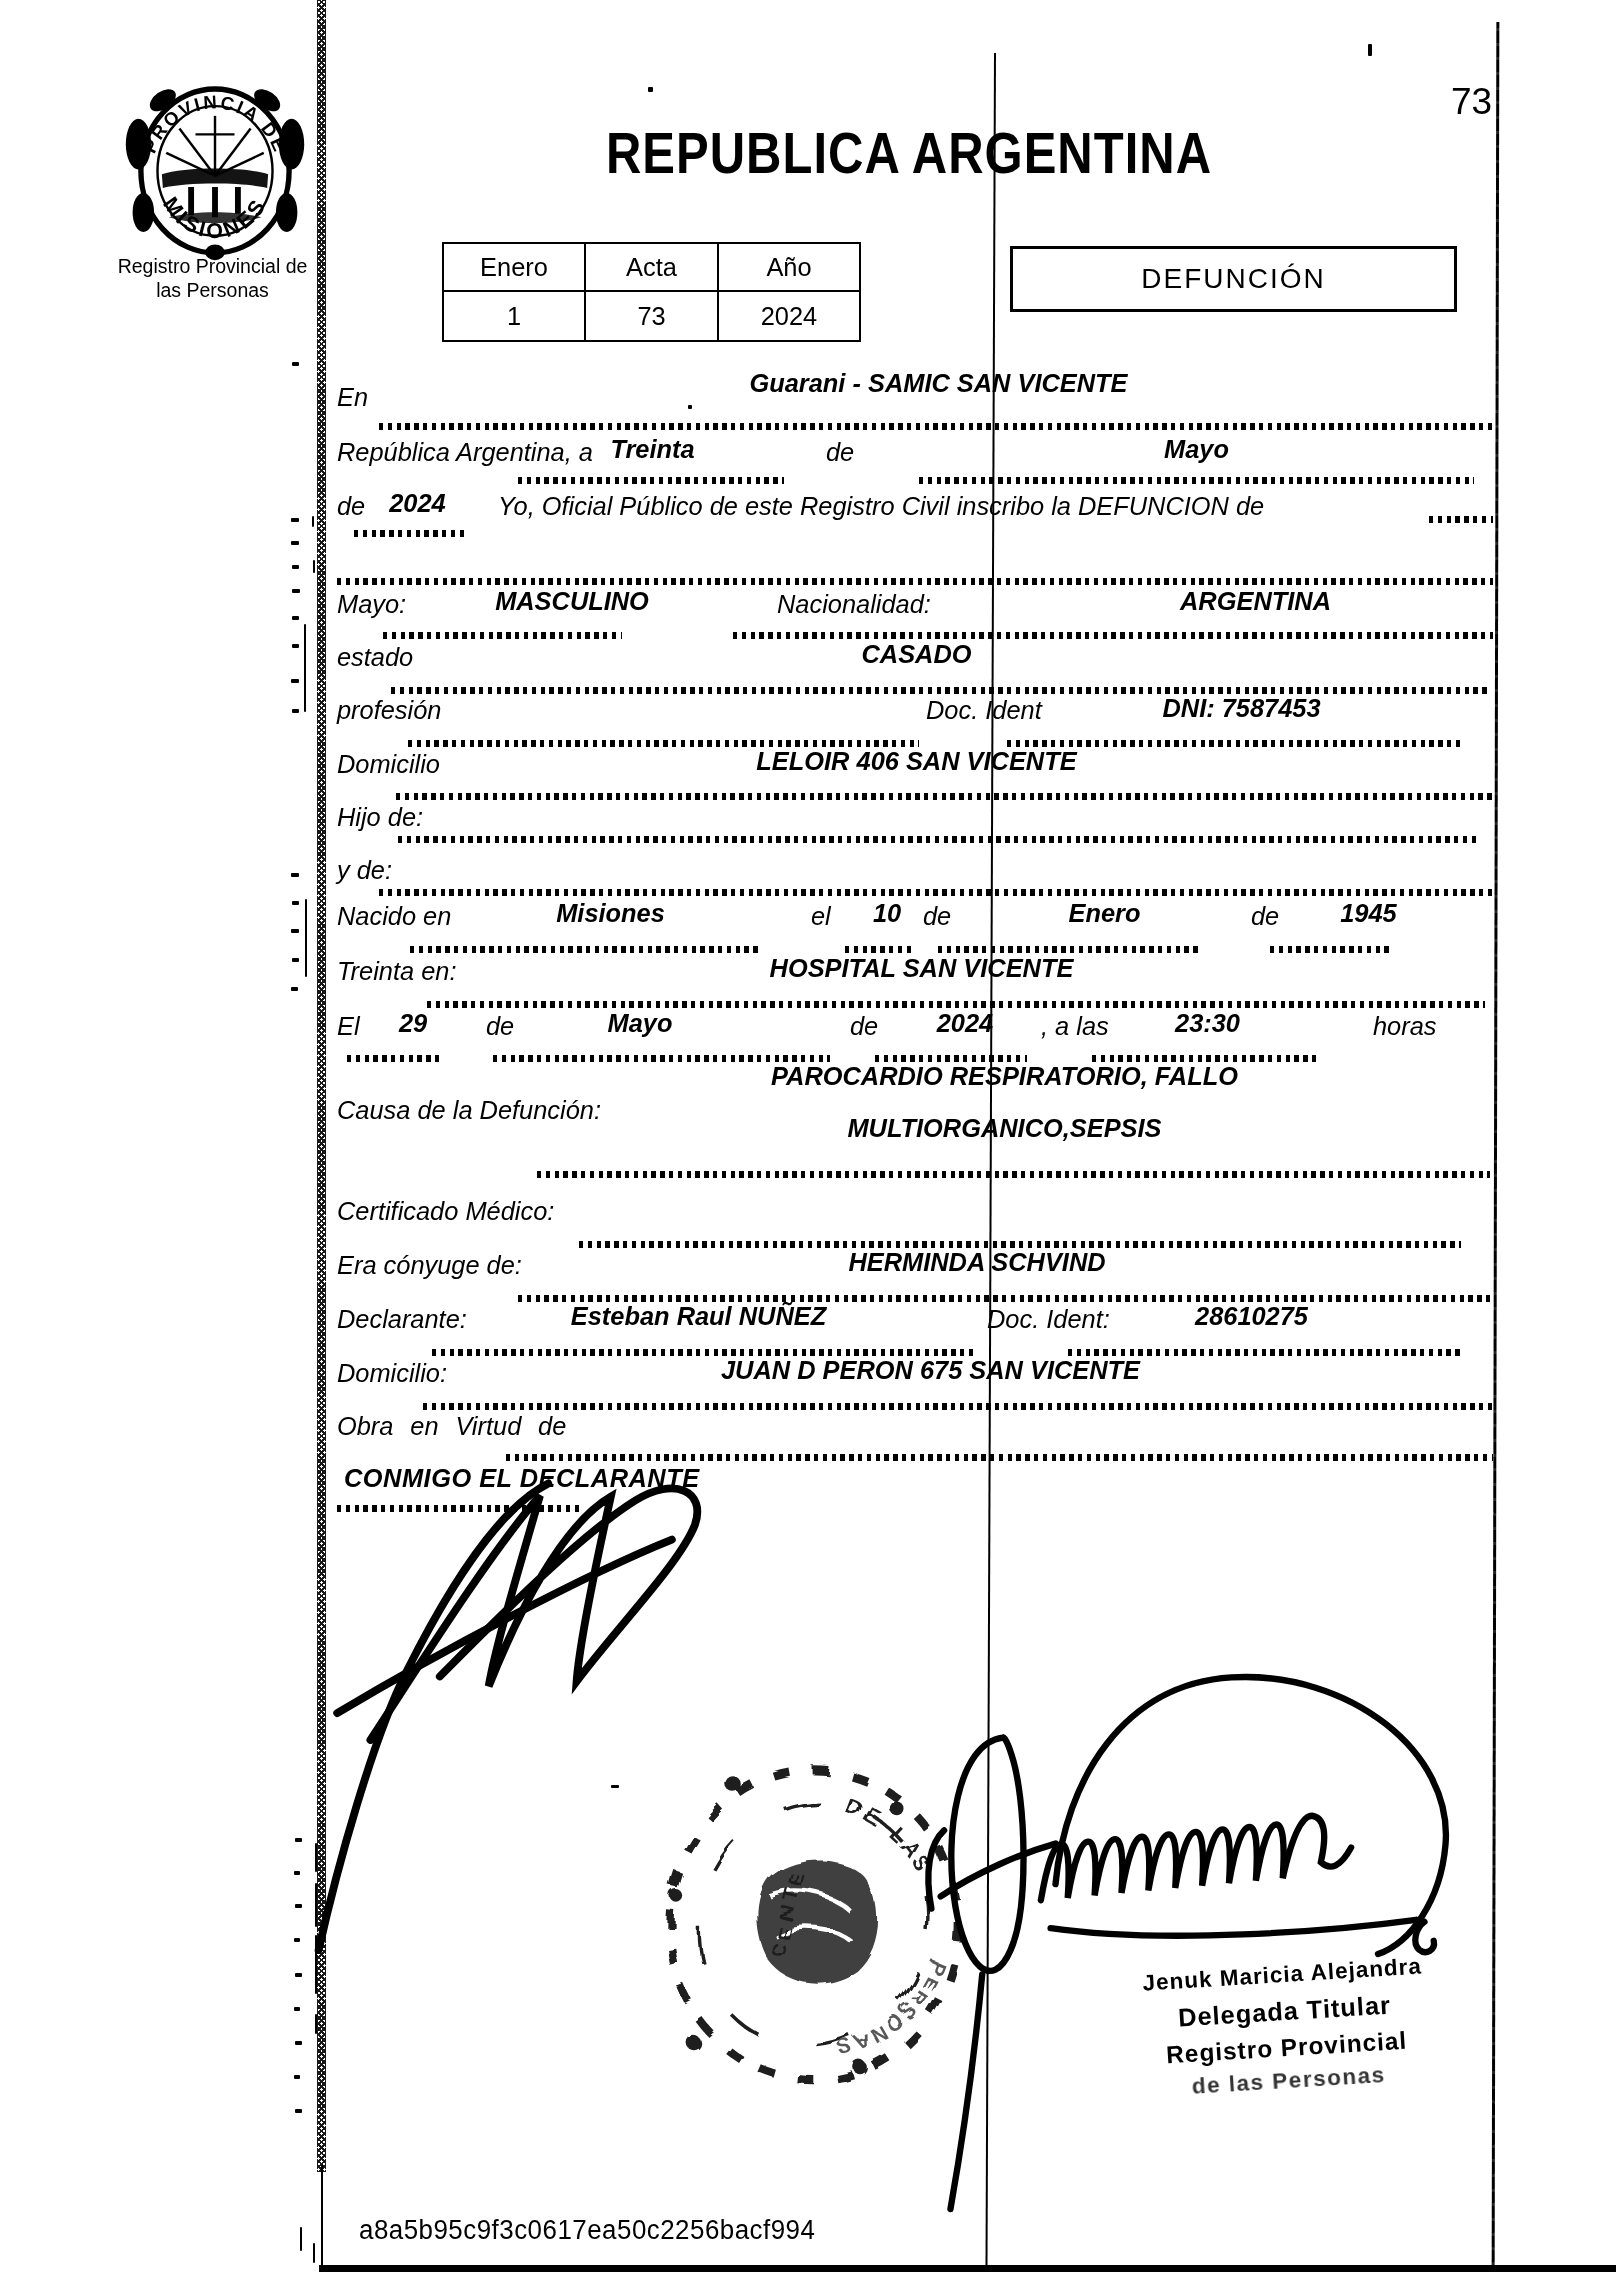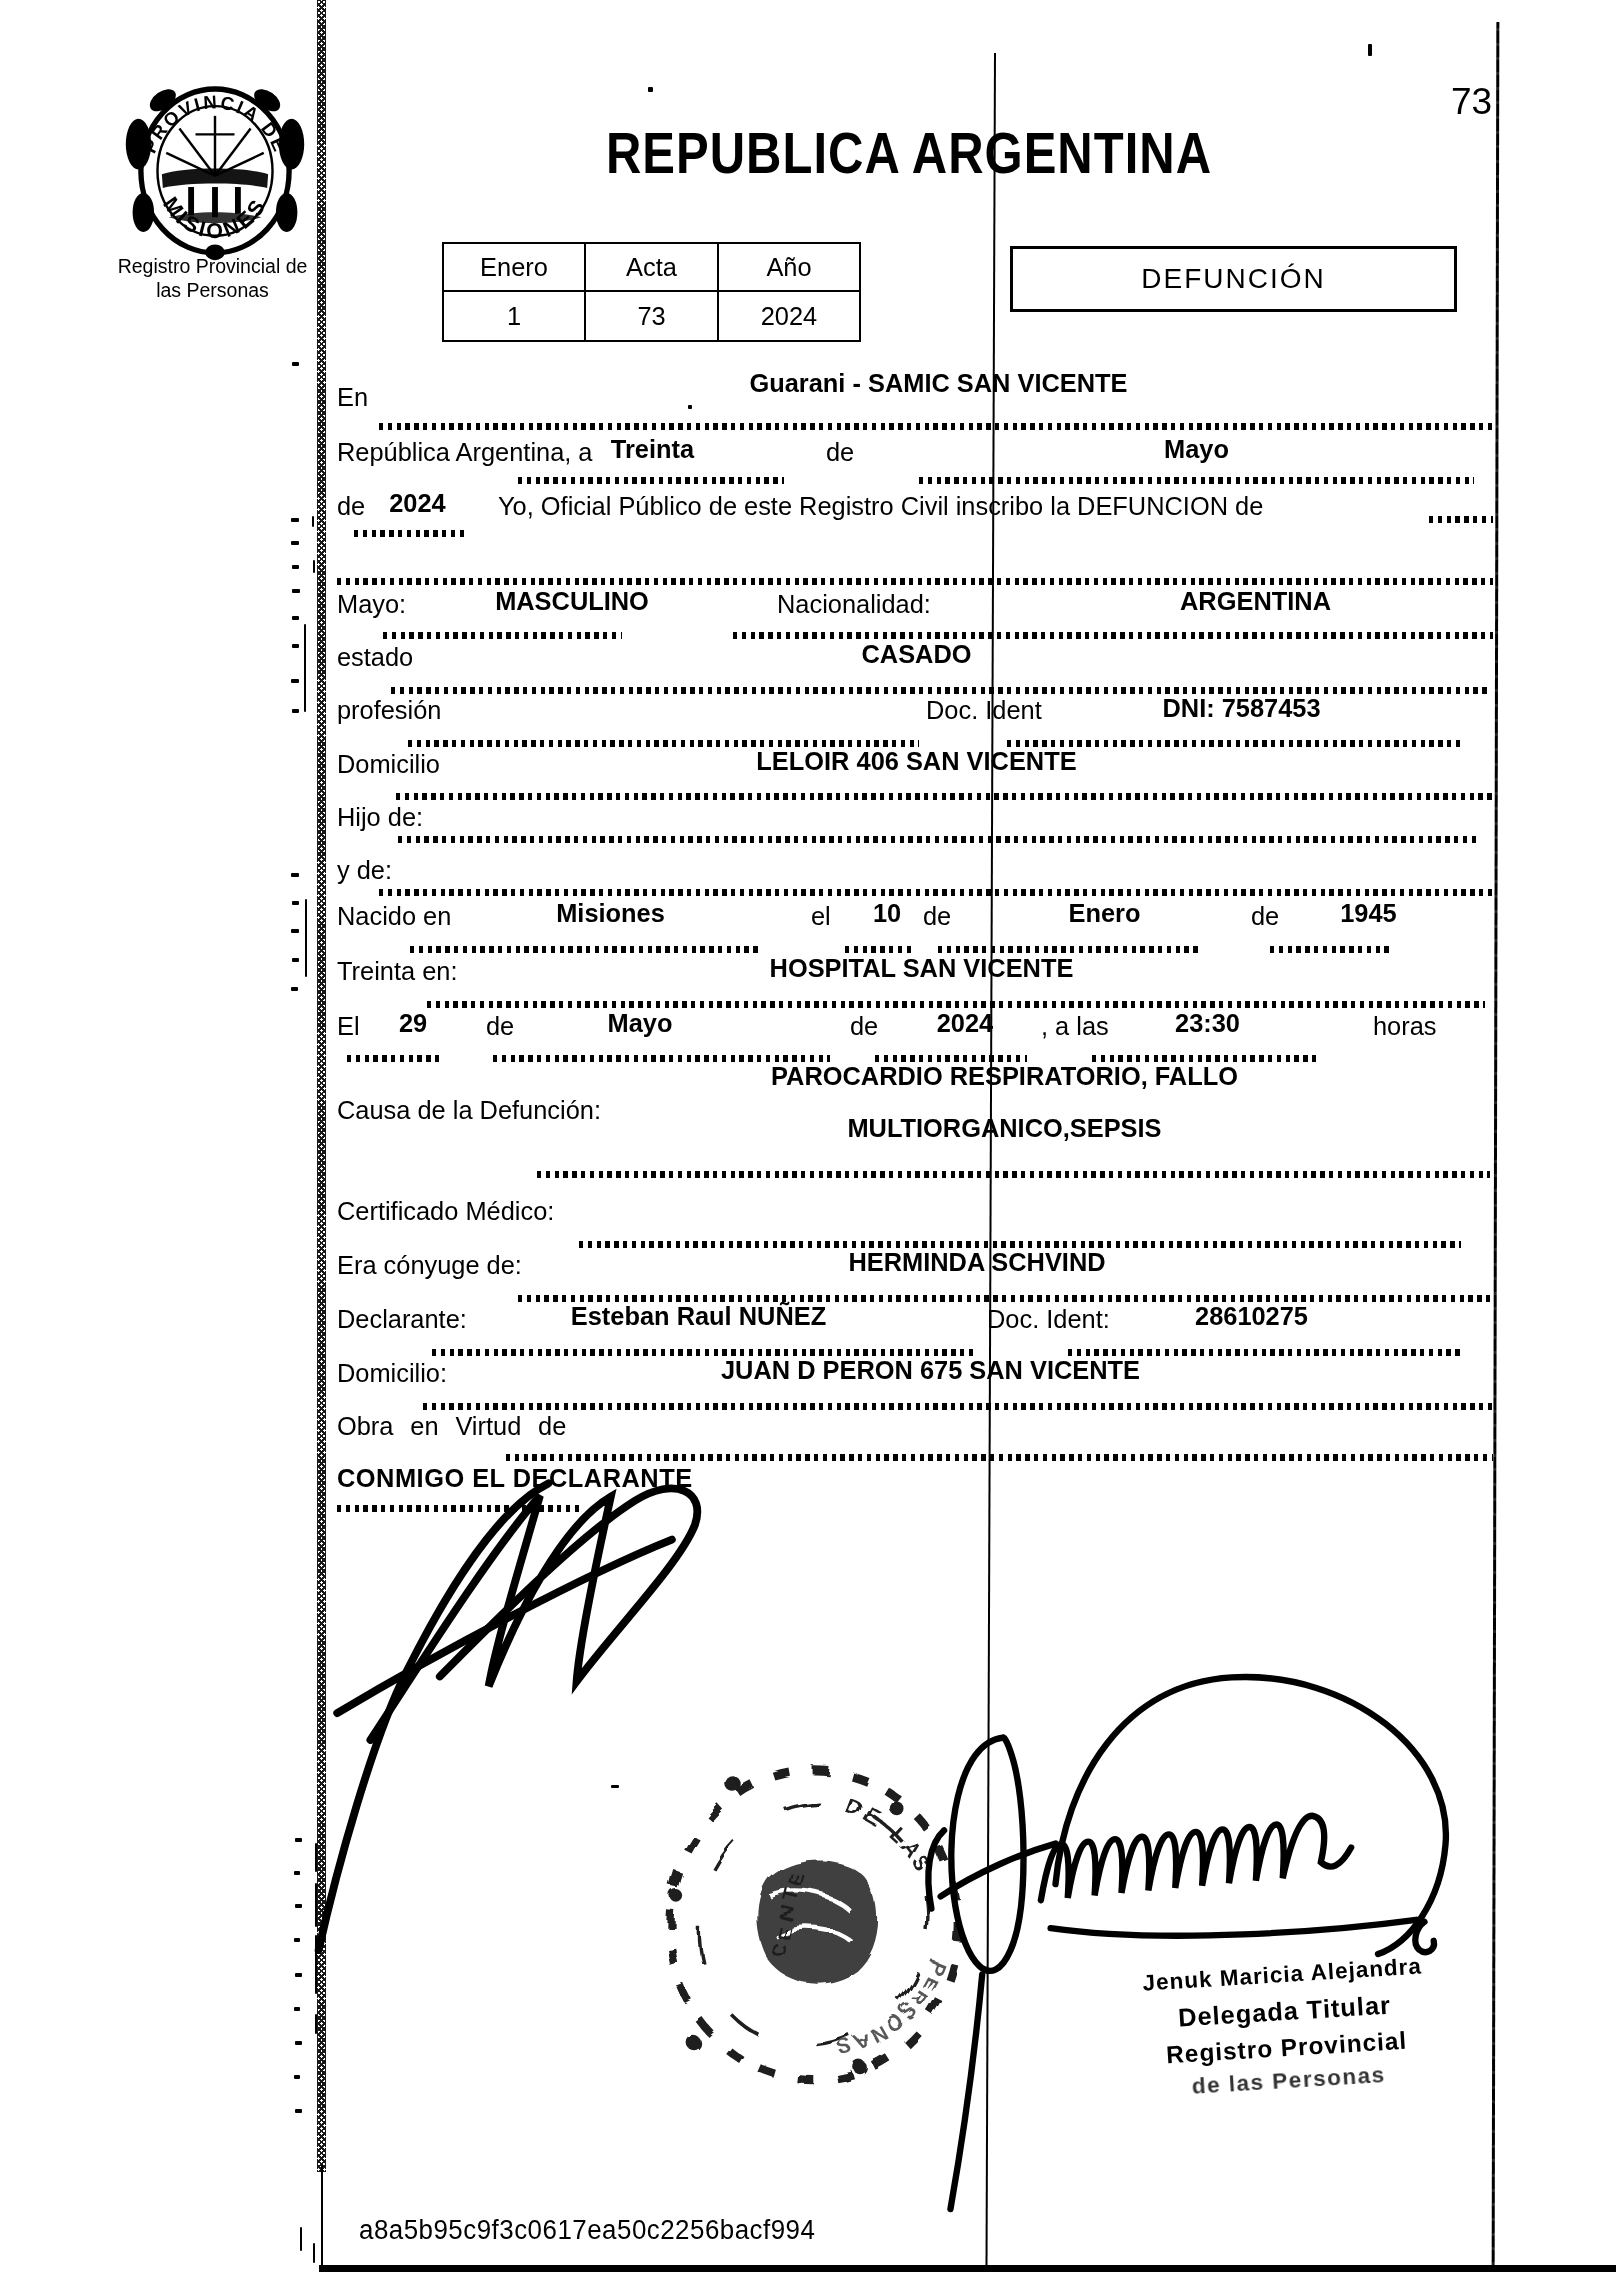--- a/index.html
+++ b/index.html
@@ -29,21 +29,21 @@
     font-size:49px;font-weight:bold;letter-spacing:1px;transform:scaleY(1.18);}
   .rec-table{position:absolute;left:442px;top:242px;border-collapse:collapse;
     font-size:25.4px;text-align:center;}
   .rec-table td{border:2.9px solid #000;}
   .rec-table .hdr td{height:44px;}
   .rec-table .vals td{height:46px;}
   .c1{width:138px;} .c2{width:129px;} .c3{width:138px;}
   .def-box{position:absolute;left:1010px;top:246px;width:441px;height:60px;border:3.4px solid #000;
     display:flex;align-items:center;justify-content:center;font-size:28px;letter-spacing:2px;}
   
-  #form{position:absolute;left:337px;top:369px;width:1158px;height:1153px;font-size:25.4px;}
+  #form{position:absolute;left:337px;top:369px;width:1158px;height:1153px;font-size:25.4px;font-style:italic;}
   .lbl{position:absolute;white-space:nowrap;}
   .val{position:absolute;font-weight:bold;white-space:nowrap;text-align:center;}
   .dots{position:absolute;height:7.3px;
     background:repeating-linear-gradient(90deg,#000 0 4.4px,transparent 4.4px 8.8px);}
   
   .sig-layer{position:absolute;left:0;top:0;width:1616px;height:2273px;pointer-events:none;}
   .stamp-sig{position:absolute;left:1085px;top:1962px;width:401px;text-align:center;
     transform:rotate(-3.5deg);font-weight:bold;}
   .stamp-sig .l1{font-size:22.5px;letter-spacing:1px;}
   .stamp-sig .l2{font-size:25.4px;margin-top:8.8px;letter-spacing:1px;}
@@ -225,21 +225,21 @@
     <span class="val" style="left:817px;top:933px;width:195px">28610275</span>
     <div class="dots" style="left:95px;top:980px;width:545px"></div>
     <div class="dots" style="left:731px;top:980px;width:393px"></div>
 
     <span class="lbl" style="left:0;top:990px">Domicilio:</span>
     <span class="val" style="left:161px;top:987px;width:865px">JUAN D PERON 675 SAN VICENTE</span>
     <div class="dots" style="left:86px;top:1034px;width:1070px"></div>
 
     <span class="lbl" style="left:0;top:1043px;word-spacing:9.8px">Obra en Virtud de</span>
     <div class="dots" style="left:169px;top:1085px;width:987px"></div>
-    <span class="val" style="left:0;top:1095px;letter-spacing:0.5px;text-align:left">CONMIGO EL DECLARANTE</span>
+    <span class="val" style="left:7px;top:1095px;letter-spacing:0.5px;text-align:left">CONMIGO EL DECLARANTE</span>
     <div class="dots" style="left:0;top:1136px;width:242px"></div>
   </div>
 
   <svg class="sig-layer" viewBox="0 0 3307 4650">
     <defs>
       <filter id="rough" x="-20%" y="-20%" width="140%" height="140%">
         <feTurbulence type="fractalNoise" baseFrequency="0.013" numOctaves="2" seed="7" result="n"></feTurbulence>
         <feDisplacementMap in="SourceGraphic" in2="n" scale="24"></feDisplacementMap>
       </filter>
       <path id="stampArcTop" d="M 1700 3705 A 252 252 0 0 1 1908 3912"></path>

